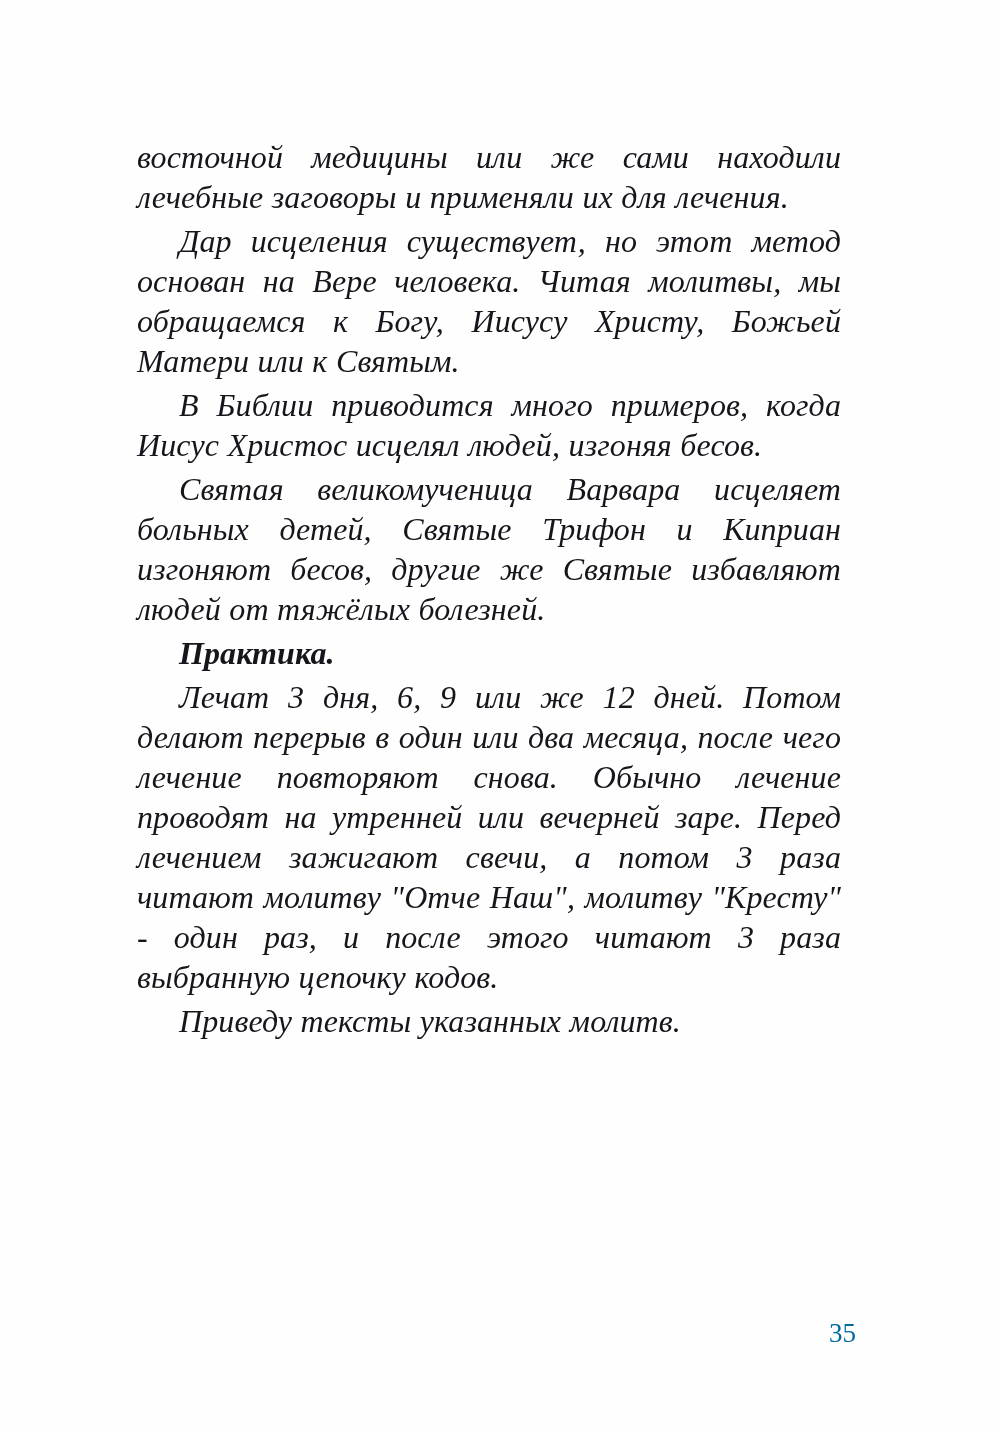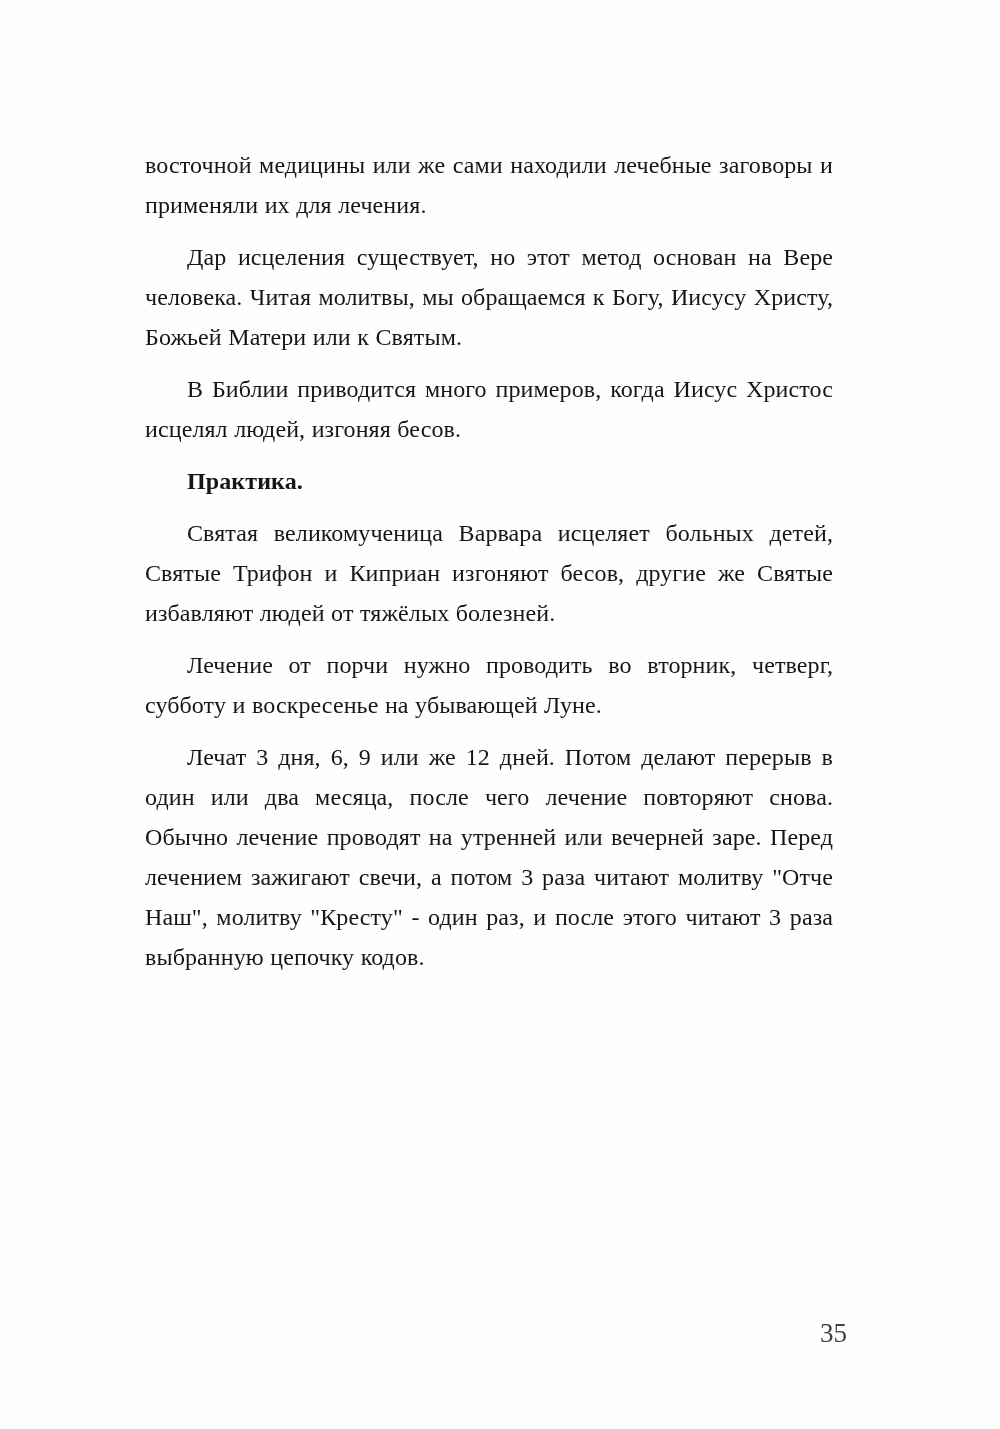--- a/index.html
+++ b/index.html
@@ -25,74 +25,75 @@
 
   
   .text-block {
     position: absolute;
     left: 133px;
     top: 133px;
     width: 712px;
   }
 
   .para {
-    margin: 12px;
+    margin: 4px;
     text-indent: 42px;
-    font-size: 24px;
+    font-size: 32px;
     line-height: 40px;
     color: #15151c;
     text-align: justify;
     text-justify: inter-word;
     letter-spacing: 0.1px;
     word-spacing: 0.4px;
+    font-style: italic;
     -webkit-font-smoothing: antialiased;
   }
 
   
   .para.cont {
     text-indent: 0;
   }
 
   .para.heading {
     font-weight: bold;
     text-align: left;
   }
 
   
 
   .page-number {
     position: absolute;
-    right: 153px;
+    right: 144px;
     bottom: 82px;
     font-size: 27px;
     line-height: 1;
-    color: #404040;
+    color: #0369a1;
     font-family: "Liberation Serif", "DejaVu Serif", serif;
   }
 </style>
 </head>
 <body>
 
 <div class="page">
 
   <div class="text-block">
 
     <p class="para cont">восточной медицины или же сами находили лечебные заговоры и применяли их для лечения.</p>
 
 
     <p class="para">Дар исцеления существует, но этот метод основан на Вере человека. Читая молитвы, мы обращаемся к Богу, Иисусу Христу, Божьей Матери или к Святым.</p>
 
     <p class="para">В Библии приводится много примеров, когда Иисус Христос исцелял людей, изгоняя бесов.</p>
 
+    <p class="para">Святая великомученица Варвара исцеляет больных детей, Святые Трифон и Киприан изгоняют бесов, другие же Святые избавляют людей от тяжёлых болезней.</p>
+
     <p class="para heading">Практика.</p>
 
-    <p class="para">Святая великомученица Варвара исцеляет больных детей, Святые Трифон и Киприан изгоняют бесов, другие же Святые избавляют людей от тяжёлых болезней.</p>
-
-    <p class="para">Лечение от порчи нужно проводить во вторник, четверг, субботу и воскресенье на убывающей Луне.</p>
 
     <p class="para">Лечат 3 дня, 6, 9 или же 12 дней. Потом делают перерыв в один или два месяца, после чего лечение повторяют снова. Обычно лечение проводят на утренней или вечерней заре. Перед лечением зажигают свечи, а потом 3 раза читают молитву "Отче Наш", молитву "Кресту" - один раз, и после этого читают 3 раза выбранную цепочку кодов.</p>
 
+    <p class="para">Приведу тексты указанных молитв.</p>
 
   </div>
 
   <div class="page-number">35</div>
 
 </div>
 
 </body></html>

